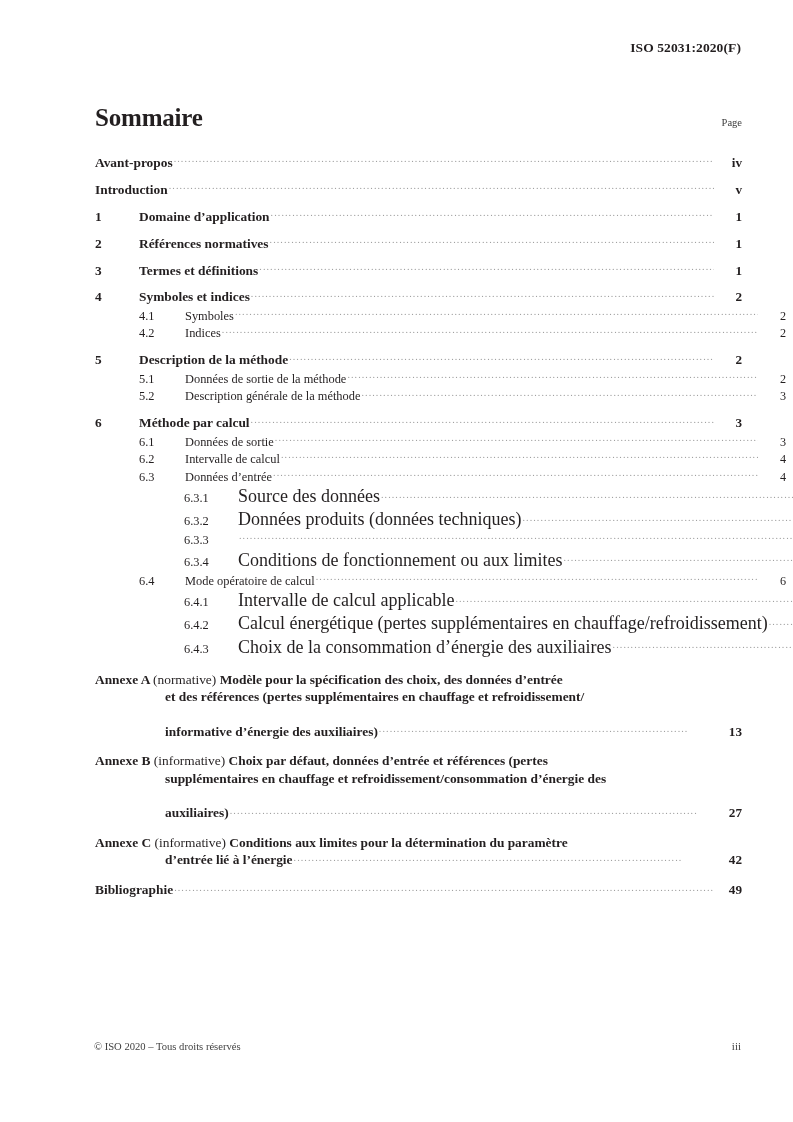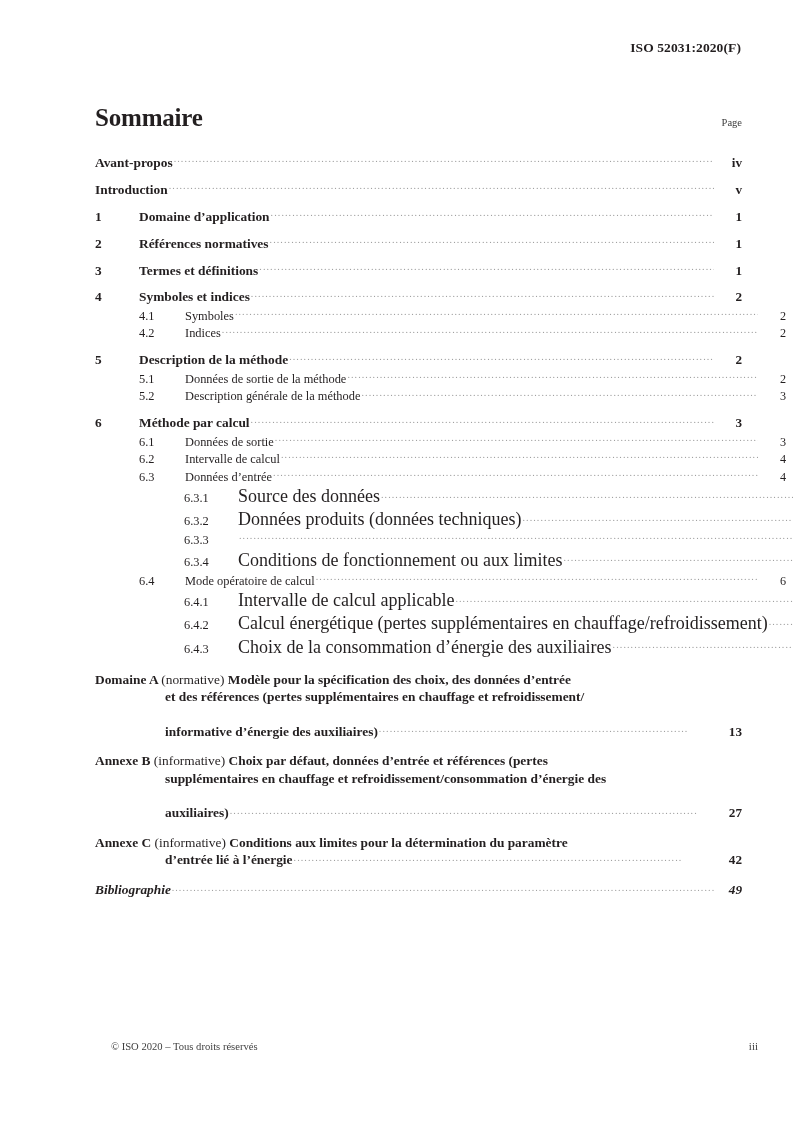--- a/index.html
+++ b/index.html
@@ -179,30 +179,29 @@
     padding-left: 35px;
     text-indent: 0;
   }
 
   .simple-row {
     position: relative;
     display: flex;
     align-items: baseline;
     margin-top: 12px;
     font-size: 13.4px;
-    font-style: italic;
   }
   .simple-row .label { font-weight: bold; font-size: 13.4px; }
   .simple-row .pageno { font-weight: bold; font-size: 13.2px; flex: 0 0 26px; text-align: right; }
 
   
   .footer {
     position: absolute;
     bottom: 38px;
-    left: 111px;
+    left: 94px;
     width: 647px;
     display: flex;
     justify-content: space-between;
     align-items: baseline;
     font-size: 10.6px;
     color: #3f3f3f;
   }
   .footer .folio { font-size: 11px; color: #3f3f3f; }
 </style>
 </head>
@@ -355,21 +354,21 @@
       <span class="leader"></span>
 
     </div>
     <div class="toc-row lvl3">
       <span class="num">6.4.3</span>
       <span class="label">Choix de la consommation d’énergie des auxiliaires</span>
       <span class="leader"></span>
 
     </div>
 
-    <div class="annex"><span class="annex-name">Domaine A</span> <span class="annex-kind">(normative)</span> <span class="annex-title">Modèle pour la spécification des choix, des données d’entrée</span><br>
+    <div class="annex"><span class="annex-name">Annexe A</span> <span class="annex-kind">(normative)</span> <span class="annex-title">Modèle pour la spécification des choix, des données d’entrée</span><br>
       <span class="annex-lastline"><span class="annex-title">et des références (pertes supplémentaires en chauffage et refroidissement/</span></span><br>
       <span class="annex-lastline"><span class="annex-title">informative d’énergie des auxiliaires)</span><span class="annex-leader" style="width:calc(100% - 268px)"></span><span class="annex-page">13</span></span>
     </div>
 
     <div class="annex"><span class="annex-name">Annexe B</span> <span class="annex-kind">(informative)</span> <span class="annex-title">Choix par défaut, données d’entrée et références (pertes</span><br>
       <span class="annex-lastline"><span class="annex-title">supplémentaires en chauffage et refroidissement/consommation d’énergie des</span></span><br>
       <span class="annex-lastline"><span class="annex-title">auxiliaires)</span><span class="annex-leader" style="width:calc(100% - 110px)"></span><span class="annex-page">27</span></span>
     </div>
 
     <div class="annex"><span class="annex-name">Annexe C</span> <span class="annex-kind">(informative)</span> <span class="annex-title">Conditions aux limites pour la détermination du paramètre</span><br>

